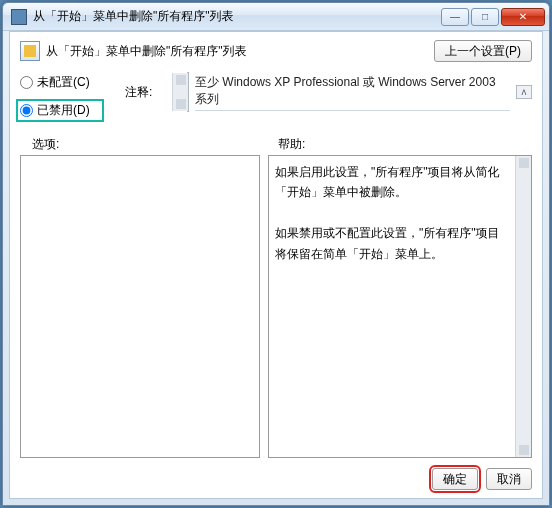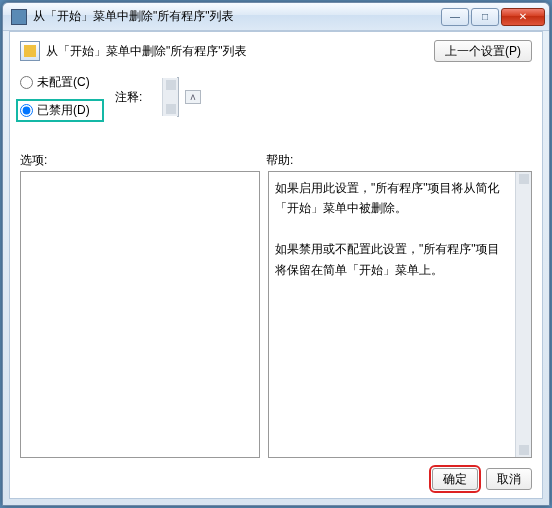--- a/index.html
+++ b/index.html
@@ -83,23 +83,23 @@
     padding: 0 10px;
     background: linear-gradient(#fdfdfd,#ececec);
     border: 1px solid #9a9a9a;
     border-radius: 3px;
     font-size: 12px;
     cursor: pointer;
     display: inline-flex; align-items: center; justify-content: center;
   }
   .config-row {
     display: flex;
-    align-items: center;
-    gap: 11px;
-    margin-bottom: 22px;
+    align-items: flex-start;
+    gap: 21px;
+    margin-bottom: 6px;
   }
   .radios {
     width: 84px;
     display: flex;
     flex-direction: column;
     gap: 8px;
     padding-top: 2px;
   }
   .radio-item {
     display: flex; align-items: center; gap: 4px;
@@ -129,21 +129,21 @@
   }
   .scroll-v::before { top: 2px; }
   .scroll-v::after { bottom: 2px; }
   .platform-text {
     flex: 1; border-bottom: 1px solid #cfd6de; padding-bottom: 2px;
     color: #222;
   }
   .mid-labels {
     display: flex; margin-top: 8px; margin-bottom: 2px;
   }
-  .mid-labels .left { width: 246px; }
+  .mid-labels .left { width: 246px; margin-left: 12px; }
   .panes {
     flex: 1; display: flex; gap: 8px; min-height: 0;
   }
   .pane {
     border: 1px solid #999;
     background: #fff;
     position: relative;
     overflow: hidden;
   }
   .pane.left { width: 240px; }
@@ -197,20 +197,21 @@
       </div>
 
       <div class="fields-col">
         <div class="field-row">
           <div class="field-label">注释:</div>
           <div class="comment-box">
             <div class="scroll-v"></div>
           </div>
         </div>
         <div class="field-row">
+          <div class="platform-text">至少 Windows XP Professional 或 Windows Server 2003 系列</div>
           <div class="expand-caret">˄</div>
         </div>
       </div>
     </div>
 
     <div class="mid-labels">
       <div class="left">选项:</div>
       <div>帮助:</div>
     </div>
 

